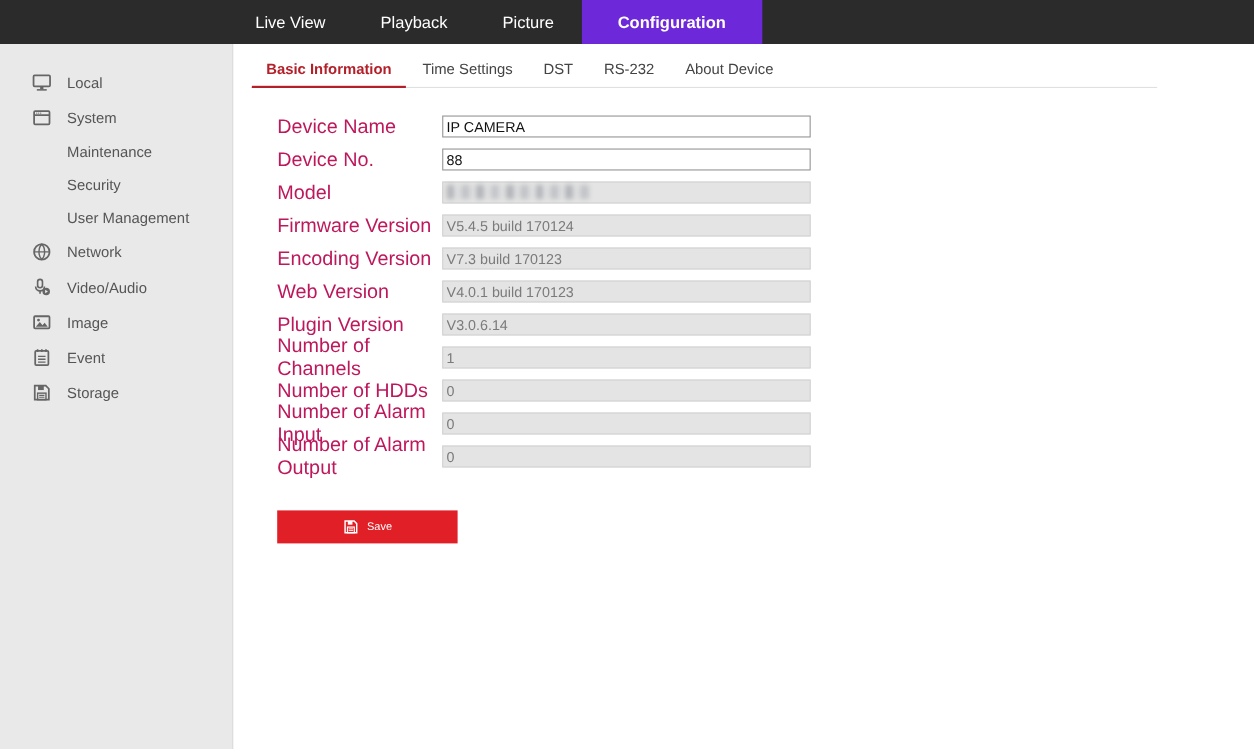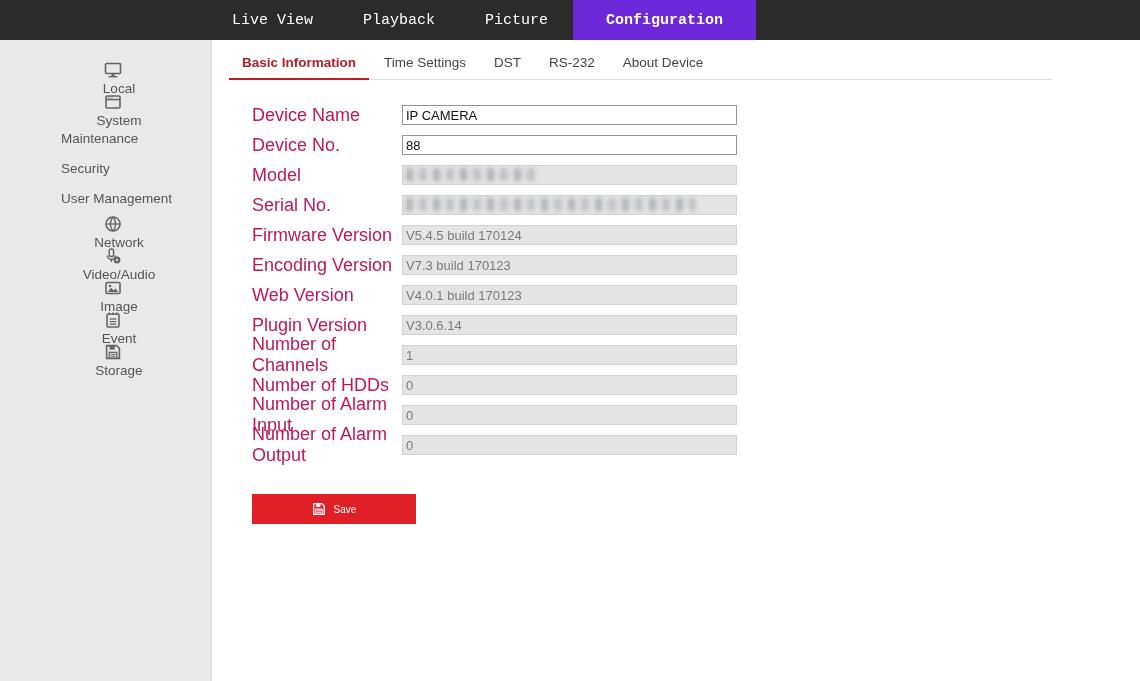--- a/index.html
+++ b/index.html
@@ -13,21 +13,20 @@
   }
 
   
   .topbar {
     position: absolute;
     top: 0; left: 0;
     width: 1140px; height: 40px;
     background: #2b2b2b;
     display: flex;
     align-items: stretch;
-    font-family: Liberation Mono, monospace;
   }
   .topbar-spacer { width: 207px; flex: none; }
   .nav-item {
     display: flex;
     align-items: center;
     justify-content: center;
     color: #ffffff;
     font-size: 15px;
     padding: 0 25px;
     height: 40px;
@@ -61,21 +60,21 @@
   }
   .side-item .ico {
     width: 22px; height: 22px;
     margin-right: 12px;
     flex: none;
     display: flex;
     align-items: center;
     justify-content: center;
   }
   .side-item .ico svg { display: block; }
-  .side-item.top { height: 32px; flex-direction: column; }
+  .side-item.top { height: 32px; }
   .side-sub {
     display: flex;
     align-items: center;
     height: 30px;
     padding-left: 61px;
     font-size: 13.5px;
     color: #555555;
     cursor: pointer;
   }
   .side-sub.active {
@@ -365,27 +364,20 @@
     </div>
 
     <div class="row">
       <div class="row-label">Model</div>
       <div class="row-field">
         <div class="fld blur"></div>
         <div class="smudge" style="width:130px"></div>
       </div>
     </div>
 
-    <div class="row">
-      <div class="row-label">Serial No.</div>
-      <div class="row-field">
-        <div class="fld blur"></div>
-        <div class="smudge" style="width:290px"></div>
-      </div>
-    </div>
 
     <div class="row">
       <div class="row-label">Firmware Version</div>
       <div class="row-field">
         <input class="fld ro" type="text" readonly="" value="V5.4.5 build 170124" style="">
       </div>
     </div>
 
     <div class="row">
       <div class="row-label">Encoding Version</div>

